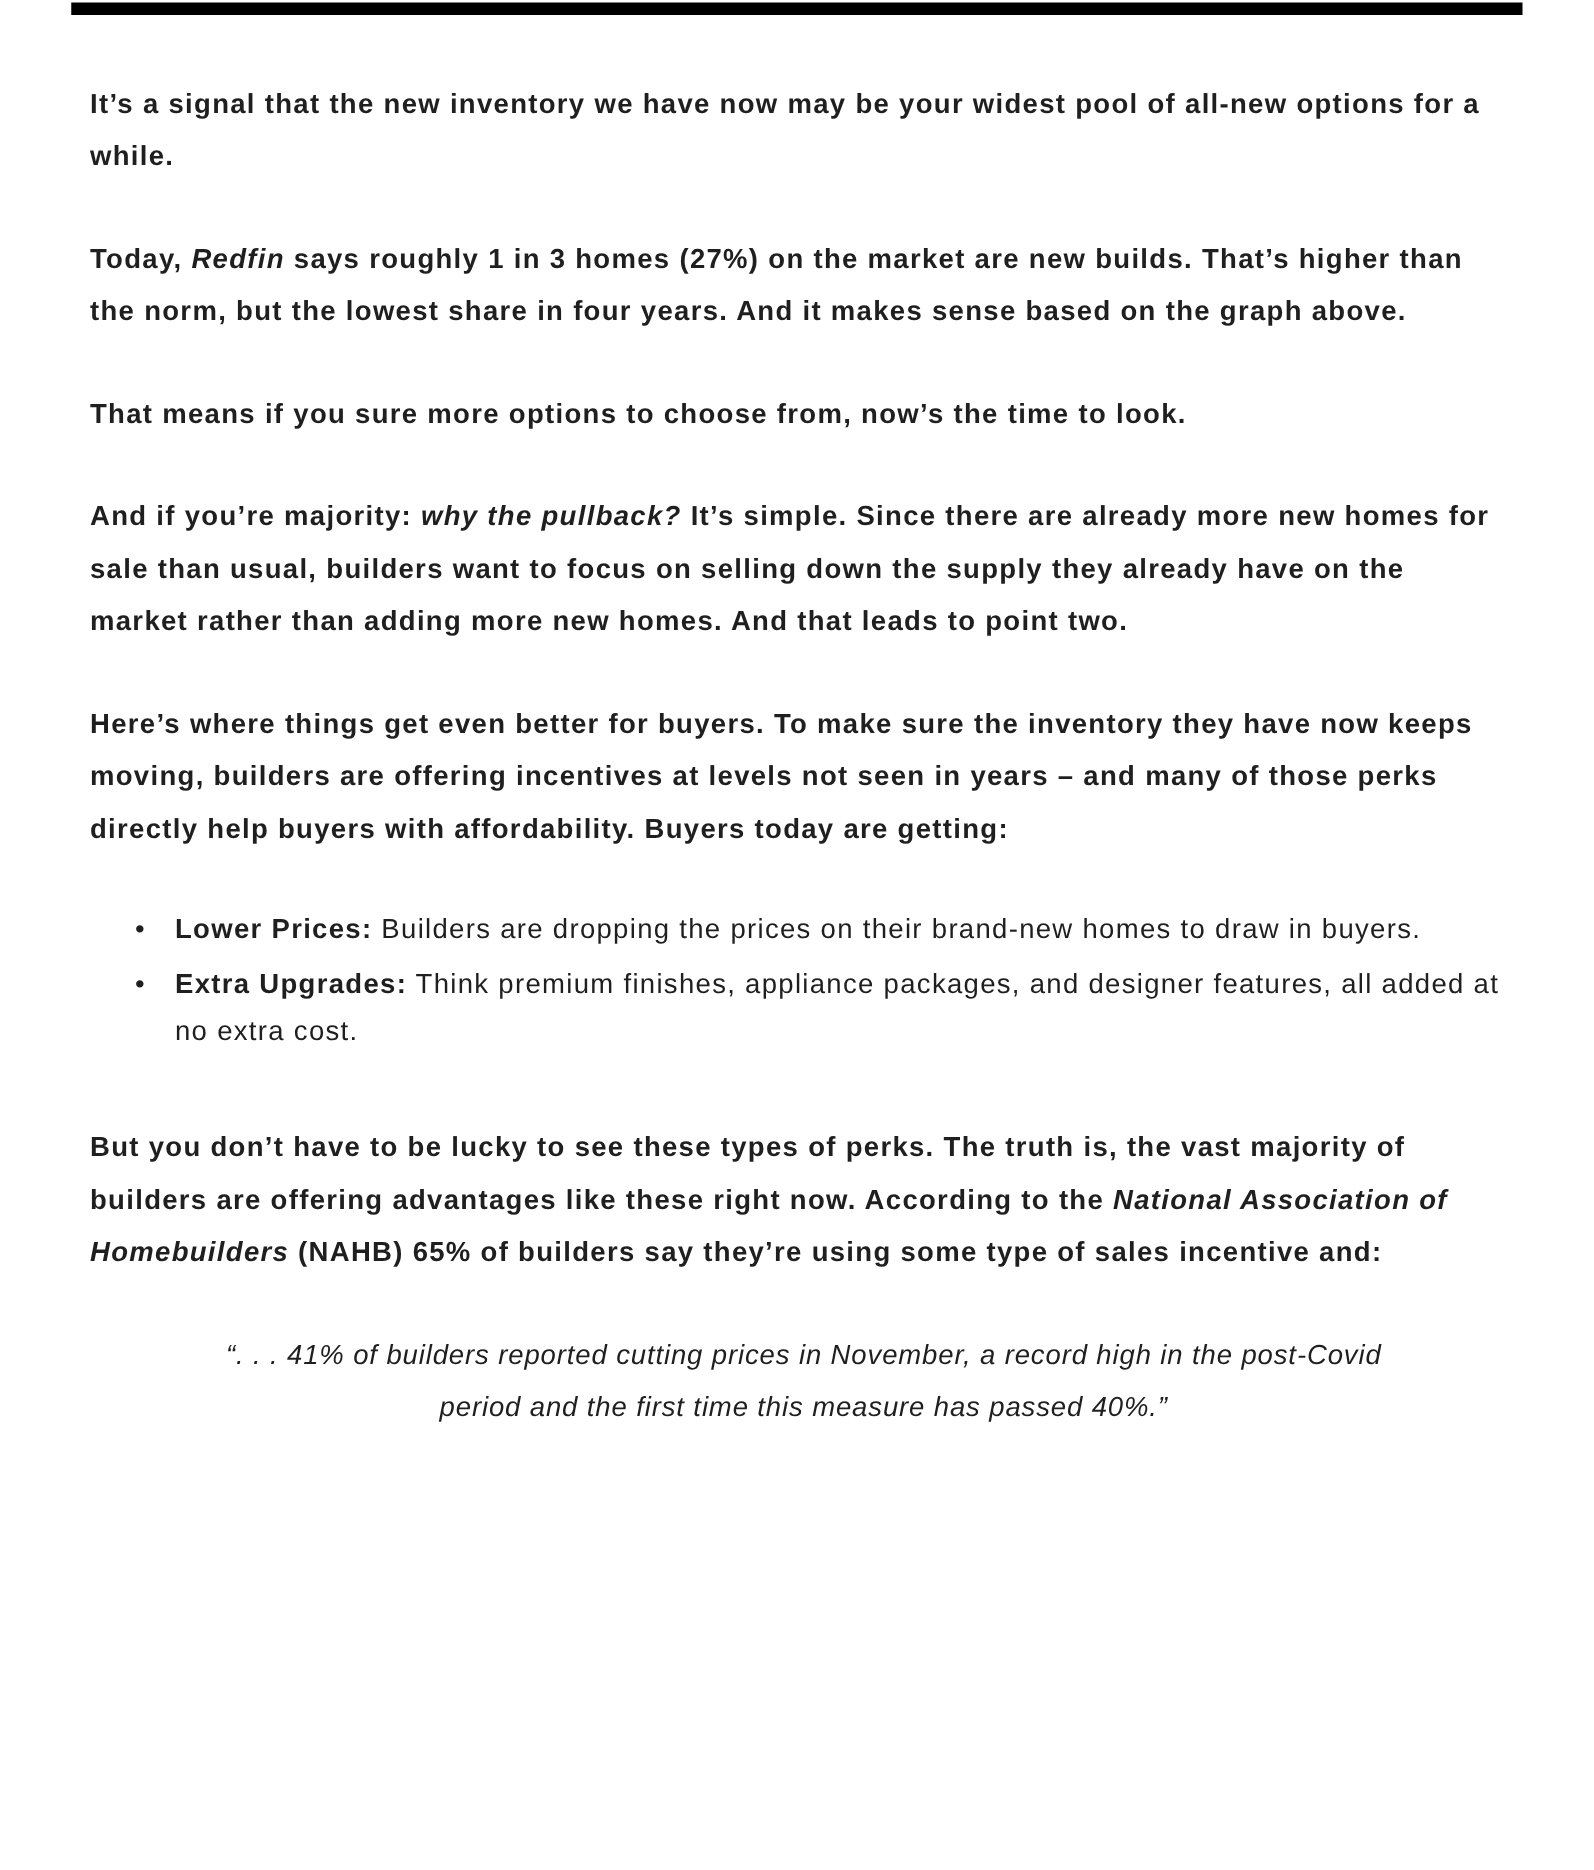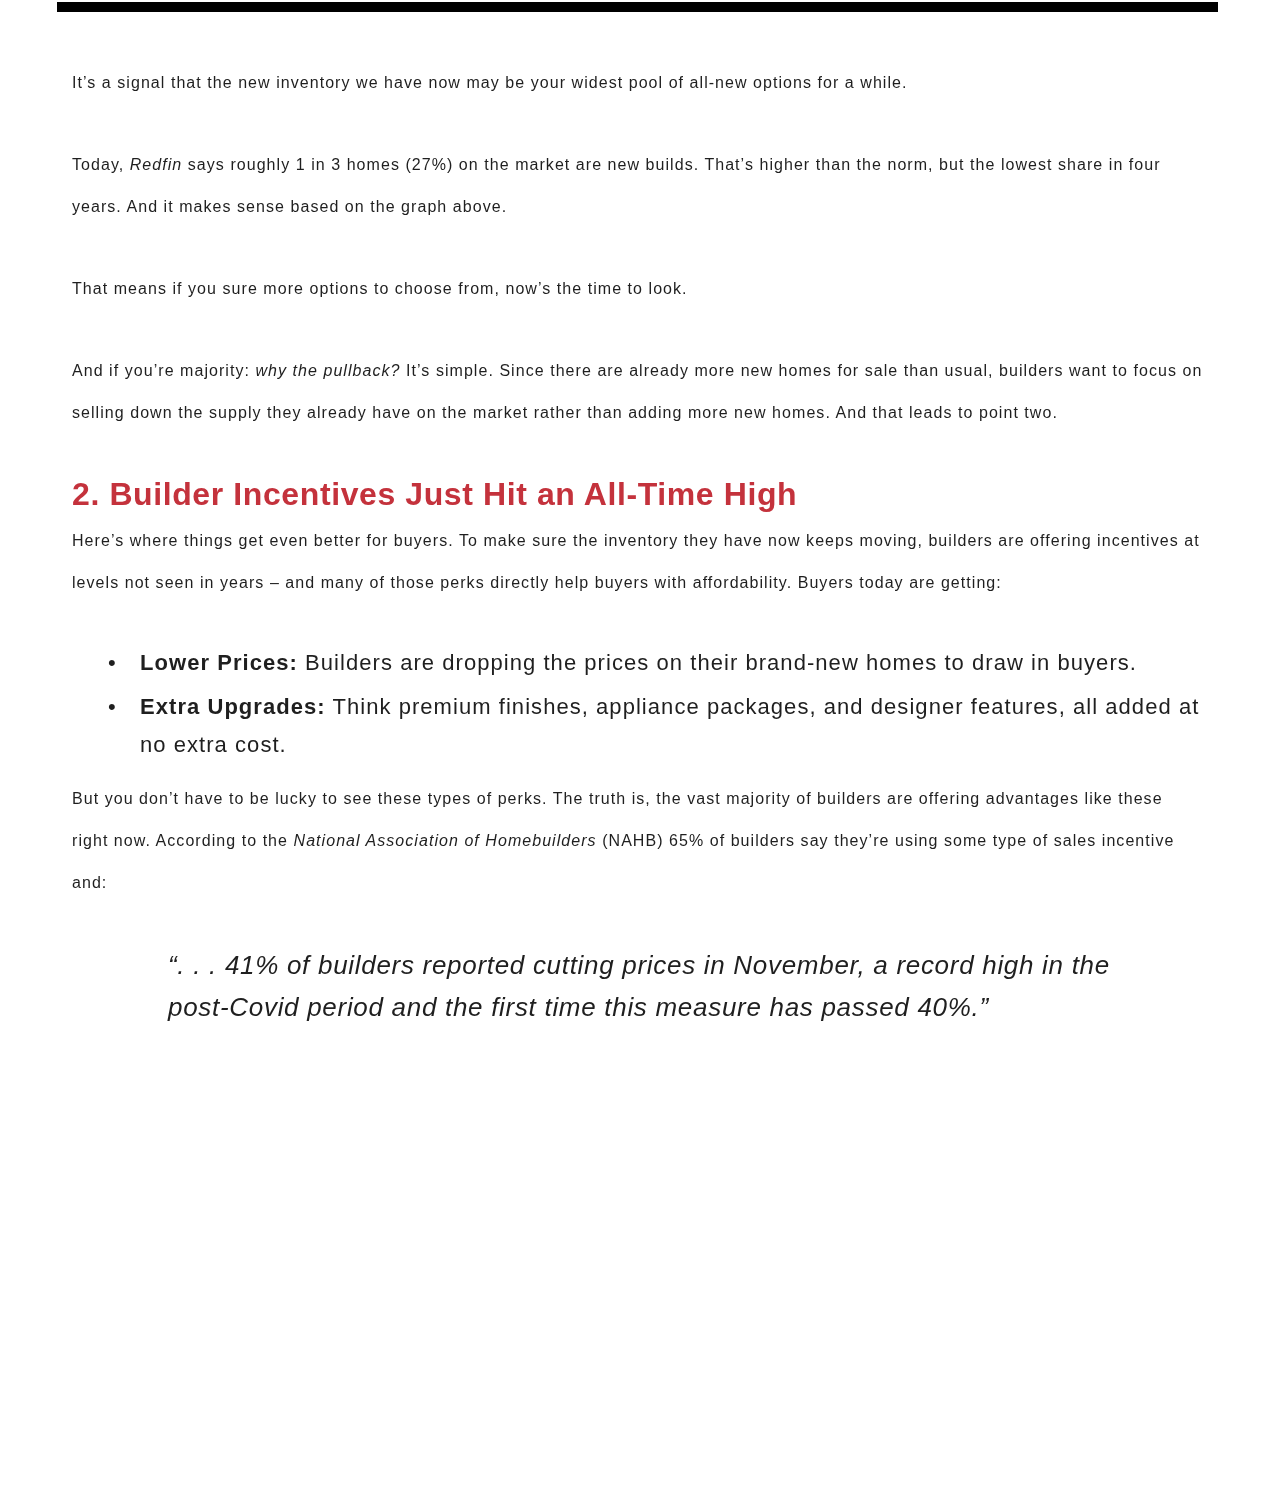--- a/index.html
+++ b/index.html
@@ -24,37 +24,37 @@
     left: 57px;
     width: 1161px;
     height: 10px;
     background: #000000;
   }
   article {
     position: relative;
     padding: 62px 72px 0 72px;
   }
   p.para {
-    font-size: 16px;
+    font-size: 22px;
     line-height: 42px;
     letter-spacing: 1.05px;
     margin: 0 0 40px 0;
-    font-weight: 400;
+    font-weight: 700;
   }
   h2.heading {
     color: var(--accent);
     font-size: 32px;
     line-height: 40px;
     font-weight: 700;
     letter-spacing: 0.6px;
     margin: 0 0 6px 0;
   }
   ul.bullets {
     list-style: none;
-    margin: 0 0 14px 0;
+    margin: 0 0 53px 0;
     padding: 0;
   }
   ul.bullets li {
     position: relative;
     padding-left: 68px;
     font-size: 22px;
     line-height: 38px;
     letter-spacing: 1.05px;
     margin: 0 0 6px 0;
   }
@@ -62,38 +62,38 @@
     content: "\2022";
     position: absolute;
     left: 36px;
     top: 0;
     font-size: 22px;
   }
   blockquote.quote {
     margin: 6px 0 0 96px;
     width: 950px;
     font-style: italic;
-    font-size: 26px;
+    font-size: 22px;
     line-height: 42px;
     letter-spacing: 0.7px;
+    text-align: center;
   }
   .i { font-style: italic; }
   .b { font-weight: 700; }
 </style>
 </head>
 <body>
 
 <div class="graph-edge" style="background: rgb(0, 0, 0);"></div>
 
 <article>
     <p class="para"><span>It’s a signal that the new inventory we have now may be your widest pool of all-new options for a while.</span></p>
     <p class="para"><span>Today, </span><span class="i">Redfin</span><span> says roughly 1 in 3 homes (27%) on the market are new builds. That’s higher than the norm, but the lowest share in four years. And it makes sense based on the graph above.</span></p>
     <p class="para"><span>That means if you sure more options to choose from, now’s the time to look.</span></p>
     <p class="para"><span>And if you’re majority: </span><span class="i">why the pullback?</span><span> It’s simple. Since there are already more new homes for sale than usual, builders want to focus on selling down the supply they already have on the market rather than adding more new homes. And that leads to point two.</span></p>
-    <h2 class="heading">2. Builder Incentives Just Hit an All-Time High</h2>
     <p class="para"><span>Here’s where things get even better for buyers. To make sure the inventory they have now keeps moving, builders are offering incentives at levels not seen in years – and many of those perks directly help buyers with affordability. Buyers today are getting:</span></p>
     <ul class="bullets">
       <li><span class="b">Lower Prices:</span><span> Builders are dropping the prices on their brand-new homes to draw in buyers.</span></li>
       <li><span class="b">Extra Upgrades:</span><span> Think premium finishes, appliance packages, and designer features, all added at no extra cost.</span></li>
     </ul>
     <p class="para"><span>But you don’t have to be lucky to see these types of perks. The truth is, the vast majority of builders are offering advantages like these right now. According to the </span><span class="i">National Association of Homebuilders</span><span> (NAHB) 65% of builders say they’re using some type of sales incentive and:</span></p>
     <blockquote class="quote"><span>“. . . 41% of builders reported cutting prices in November, a record high in the post-Covid period and the first time this measure has passed 40%.”</span></blockquote>
   </article>
 
 </body></html>

